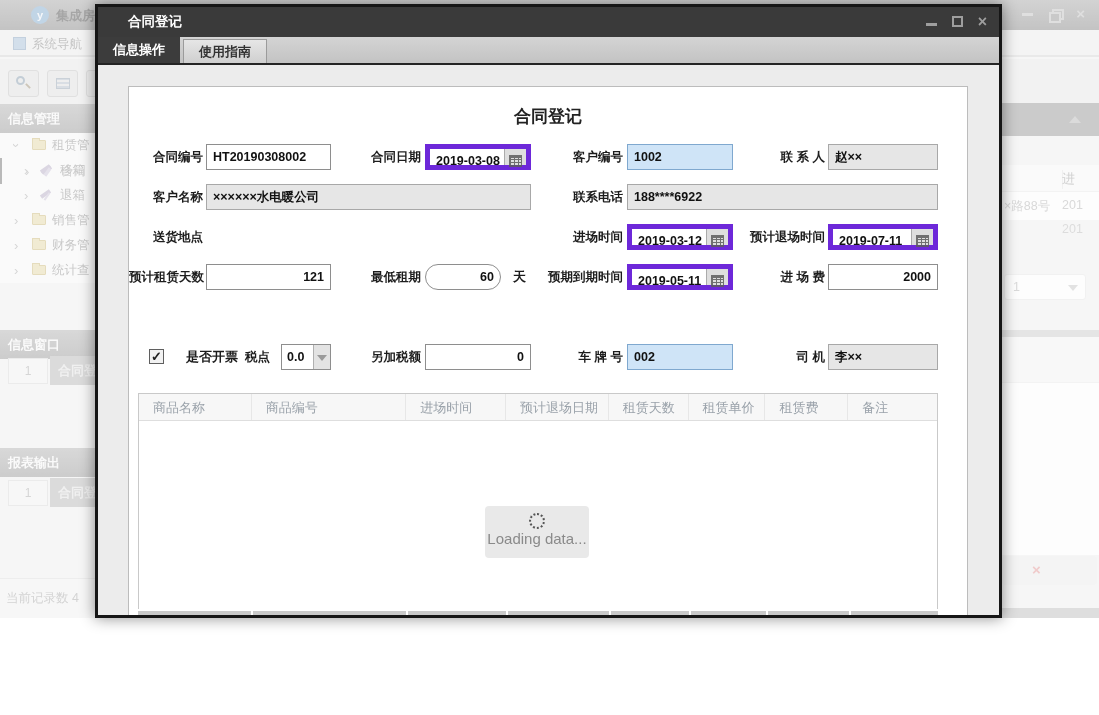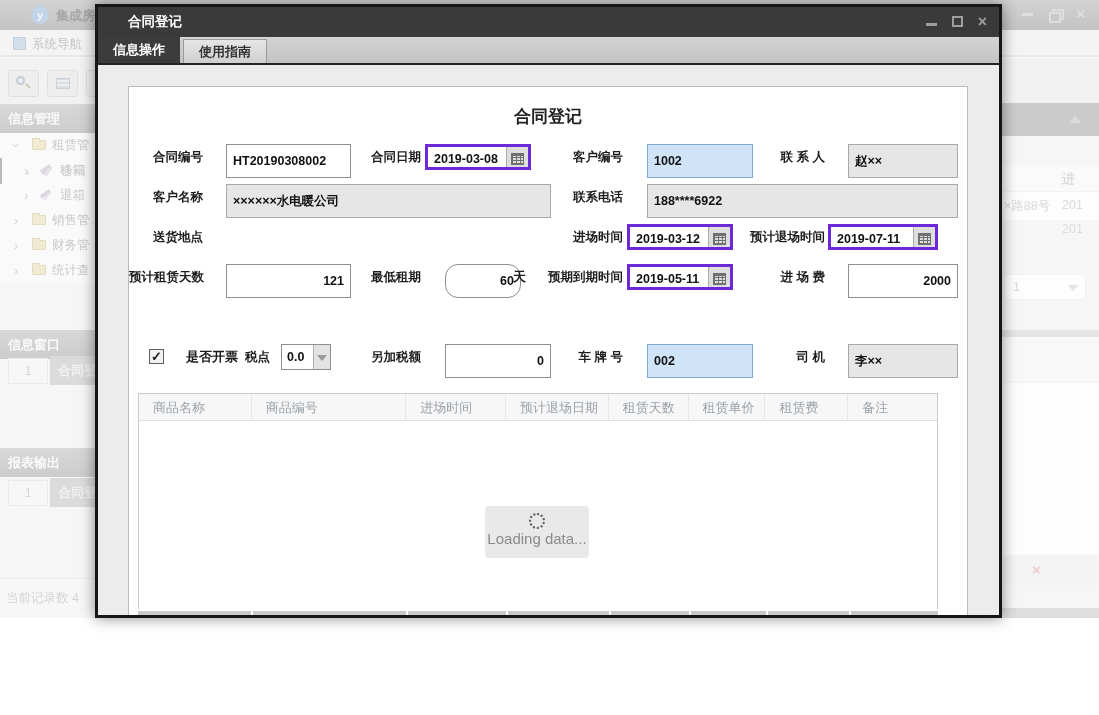--- a/index.html
+++ b/index.html
@@ -98,27 +98,27 @@
 
   .panel { position:absolute; left:30px; top:21px; width:840px; height:531px; background:#fff; border:1px solid #bcbcbc; overflow:hidden; }
   .heading { position:absolute; left:0; top:18px; width:100%; text-align:center; font-size:17px; font-weight:bold; color:#222; }
 
   .frow { position:absolute; left:0; width:100%; height:26px; }
   .r1{top:57px}.r2{top:97px}.r3{top:137px}.r4{top:177px}.r5{top:217px}.r6{top:257px}
   .lbl { position:absolute; height:26px; line-height:26px; font-size:12.5px; font-weight:bold; color:#1d1d1d; text-align:right; white-space:nowrap; }
   .lc1 { left:0; width:74px; } .lc2 { left:214px; width:78px; } .lc3 { left:418px; width:76px; } .lc4 { left:610px; width:86px; }
   .lc3w { left:408px; width:86px; }
   .inp { position:absolute; height:26px; border:1px solid #8e8e8e; background:#fff; color:#111;
-    font:bold 12.5px "Liberation Sans",sans-serif; padding:16px 6px; outline:none;margin-left:20px; }
+    font:bold 12.5px "Liberation Sans",sans-serif; padding:8px 6px; outline:none; }
   .num { text-align:right; }
   .ro { background:#e6e6e6; border-color:#a8a8a8; }
   .blue { background:#cfe4f7; border-color:#7fa8cf; }
   .ic1 { left:77px; width:125px; } .ic2 { left:296px; width:106px; } .ic3 { left:498px; width:106px; } .ic4 { left:699px; width:110px; }
   .wide1 { left:77px; width:325px; } .wide2 { left:498px; width:311px; }
-  .date { position:absolute; height:26px; border:3px solid #6d28d9; background:#fff; display:flex; }
+  .date { position:absolute; height:26px; border:5px solid #6d28d9; background:#fff; display:flex; }
   .dtext { flex:1; font-size:12.5px; font-weight:bold; color:#111; line-height:24px; padding-left:6px; white-space:nowrap; overflow:hidden; }
   .dbtn { width:22px; background:#dedede; border-left:1px solid #ababab; position:relative; }
   .cal { position:absolute; left:4px; top:6px; width:13px; height:12px; border:1px solid #5d5d5d; border-top:3px solid #5d5d5d;
     background:repeating-linear-gradient(90deg,#5d5d5d 0 1px,transparent 1px 4px),
                repeating-linear-gradient(0deg,#5d5d5d 0 1px,transparent 1px 3px); background-size:100% 100%; opacity:.85; }
   .sel { position:absolute; height:26px; border:1px solid #8e8e8e; background:#fff; display:flex; }
   .seltext { flex:1; font-size:12.5px; font-weight:bold; color:#111; line-height:24px; padding-left:5px; white-space:nowrap; overflow:hidden; }
   .selbtn { width:19px; background:#e3e3e3; border-left:1px solid #b0b0b0; position:relative; }
   .selbtn i { position:absolute; left:4px; top:10px; width:0; height:0;
     border-left:5px solid transparent; border-right:5px solid transparent; border-top:6px solid #9a9a9a; }

